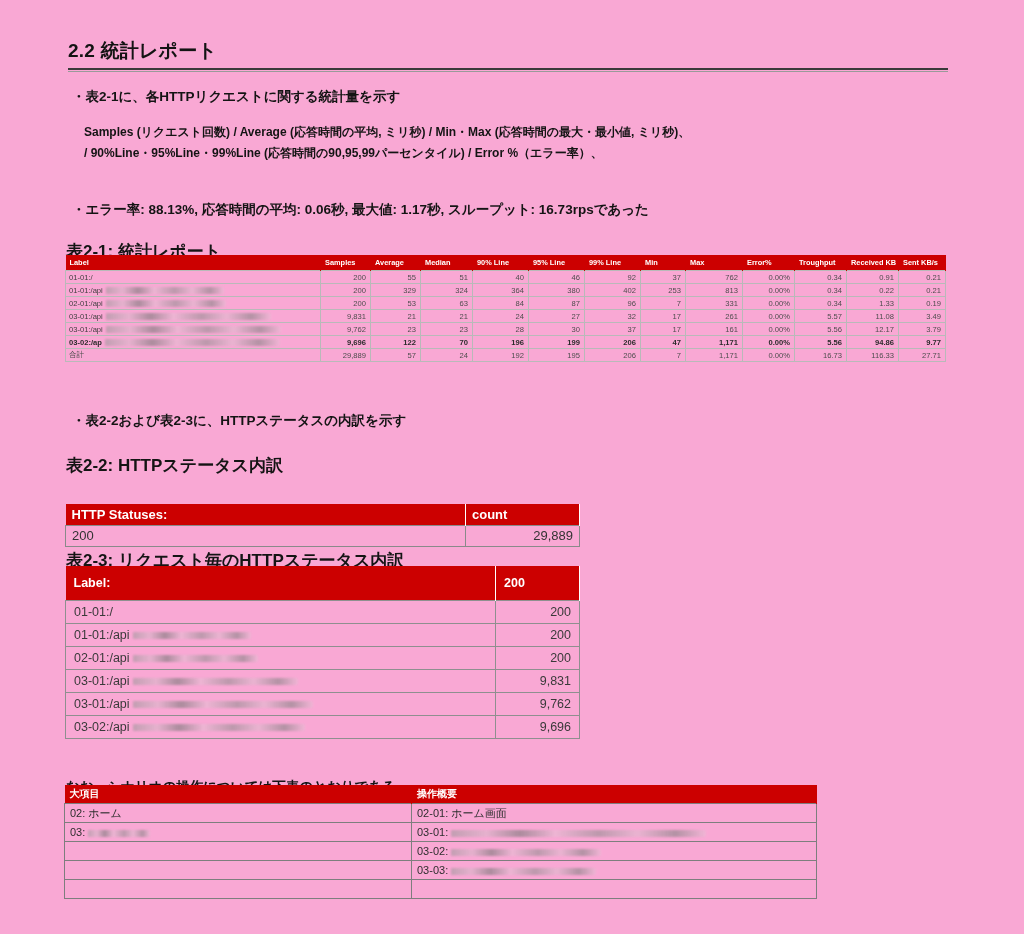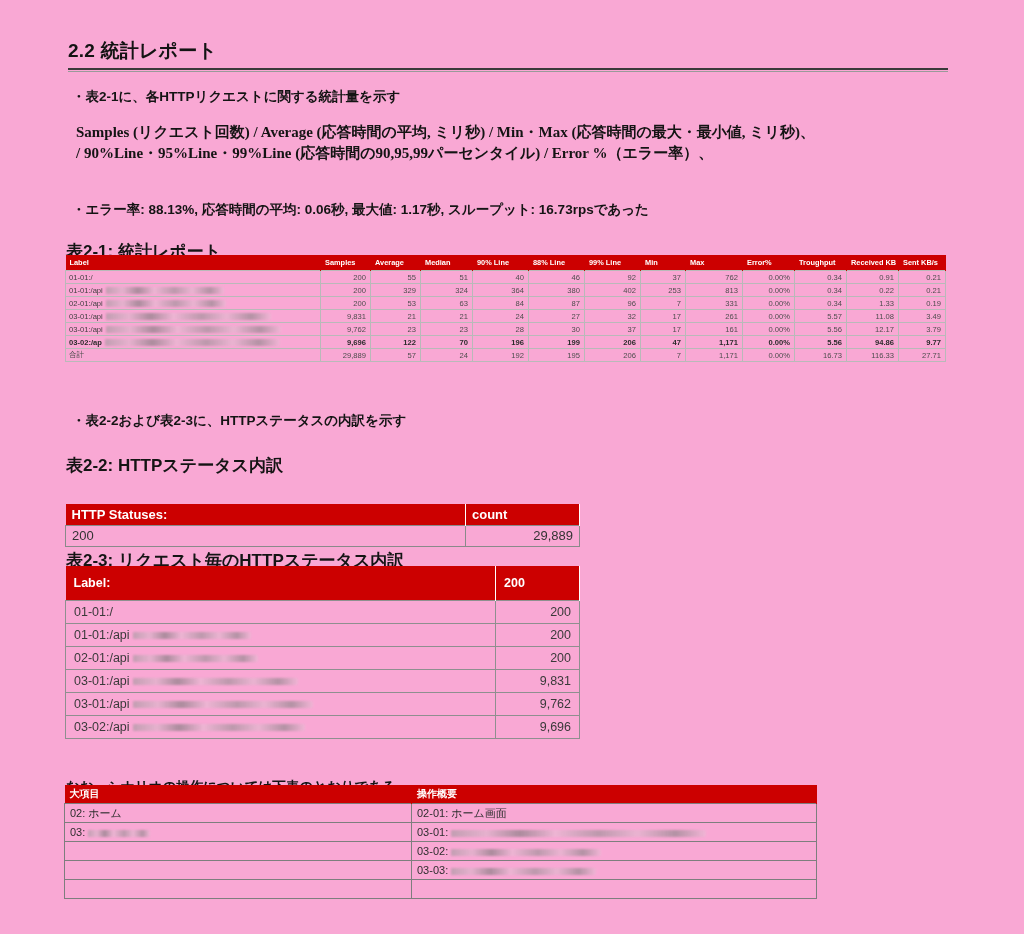--- a/index.html
+++ b/index.html
@@ -53,27 +53,26 @@
     color: #141414;
     white-space: nowrap;
   }
   .b1 { left: 72px; top: 88px; }
   .b2 { left: 72px; top: 201px; }
   .b3 { left: 72px; top: 412px; }
   .b4 { left: 66px; top: 778px; }
 
   .metric-block {
     position: absolute;
-    left: 76px; top: 122px;
-    font-size: 15px;
+    left: 84px; top: 122px;
+    font-size: 12px;
     font-weight: bold;
     color: #141414;
     line-height: 21px;
     white-space: nowrap;
-    font-family: Liberation Serif, serif;
   }
 
   .tbl-caption {
     position: absolute;
     font-size: 17px;
     font-weight: bold;
     color: #141414;
     white-space: nowrap;
   }
   .c1 { left: 66px; top: 240px; }
@@ -227,21 +226,21 @@
           <col style="width:52px">
           <col style="width:47px">
       </colgroup>
       <thead>
           <tr>
         <th>Label</th>
         <th>Samples</th>
         <th>Average</th>
         <th>Median</th>
         <th>90% Line</th>
-        <th>88% Line</th>
+        <th>95% Line</th>
         <th>99% Line</th>
         <th>Min</th>
         <th>Max</th>
         <th>Error%</th>
         <th>Troughput</th>
         <th>Received KB</th>
         <th>Sent KB/s</th>
       </tr>
         </thead>
       <tbody id="t1-body">

